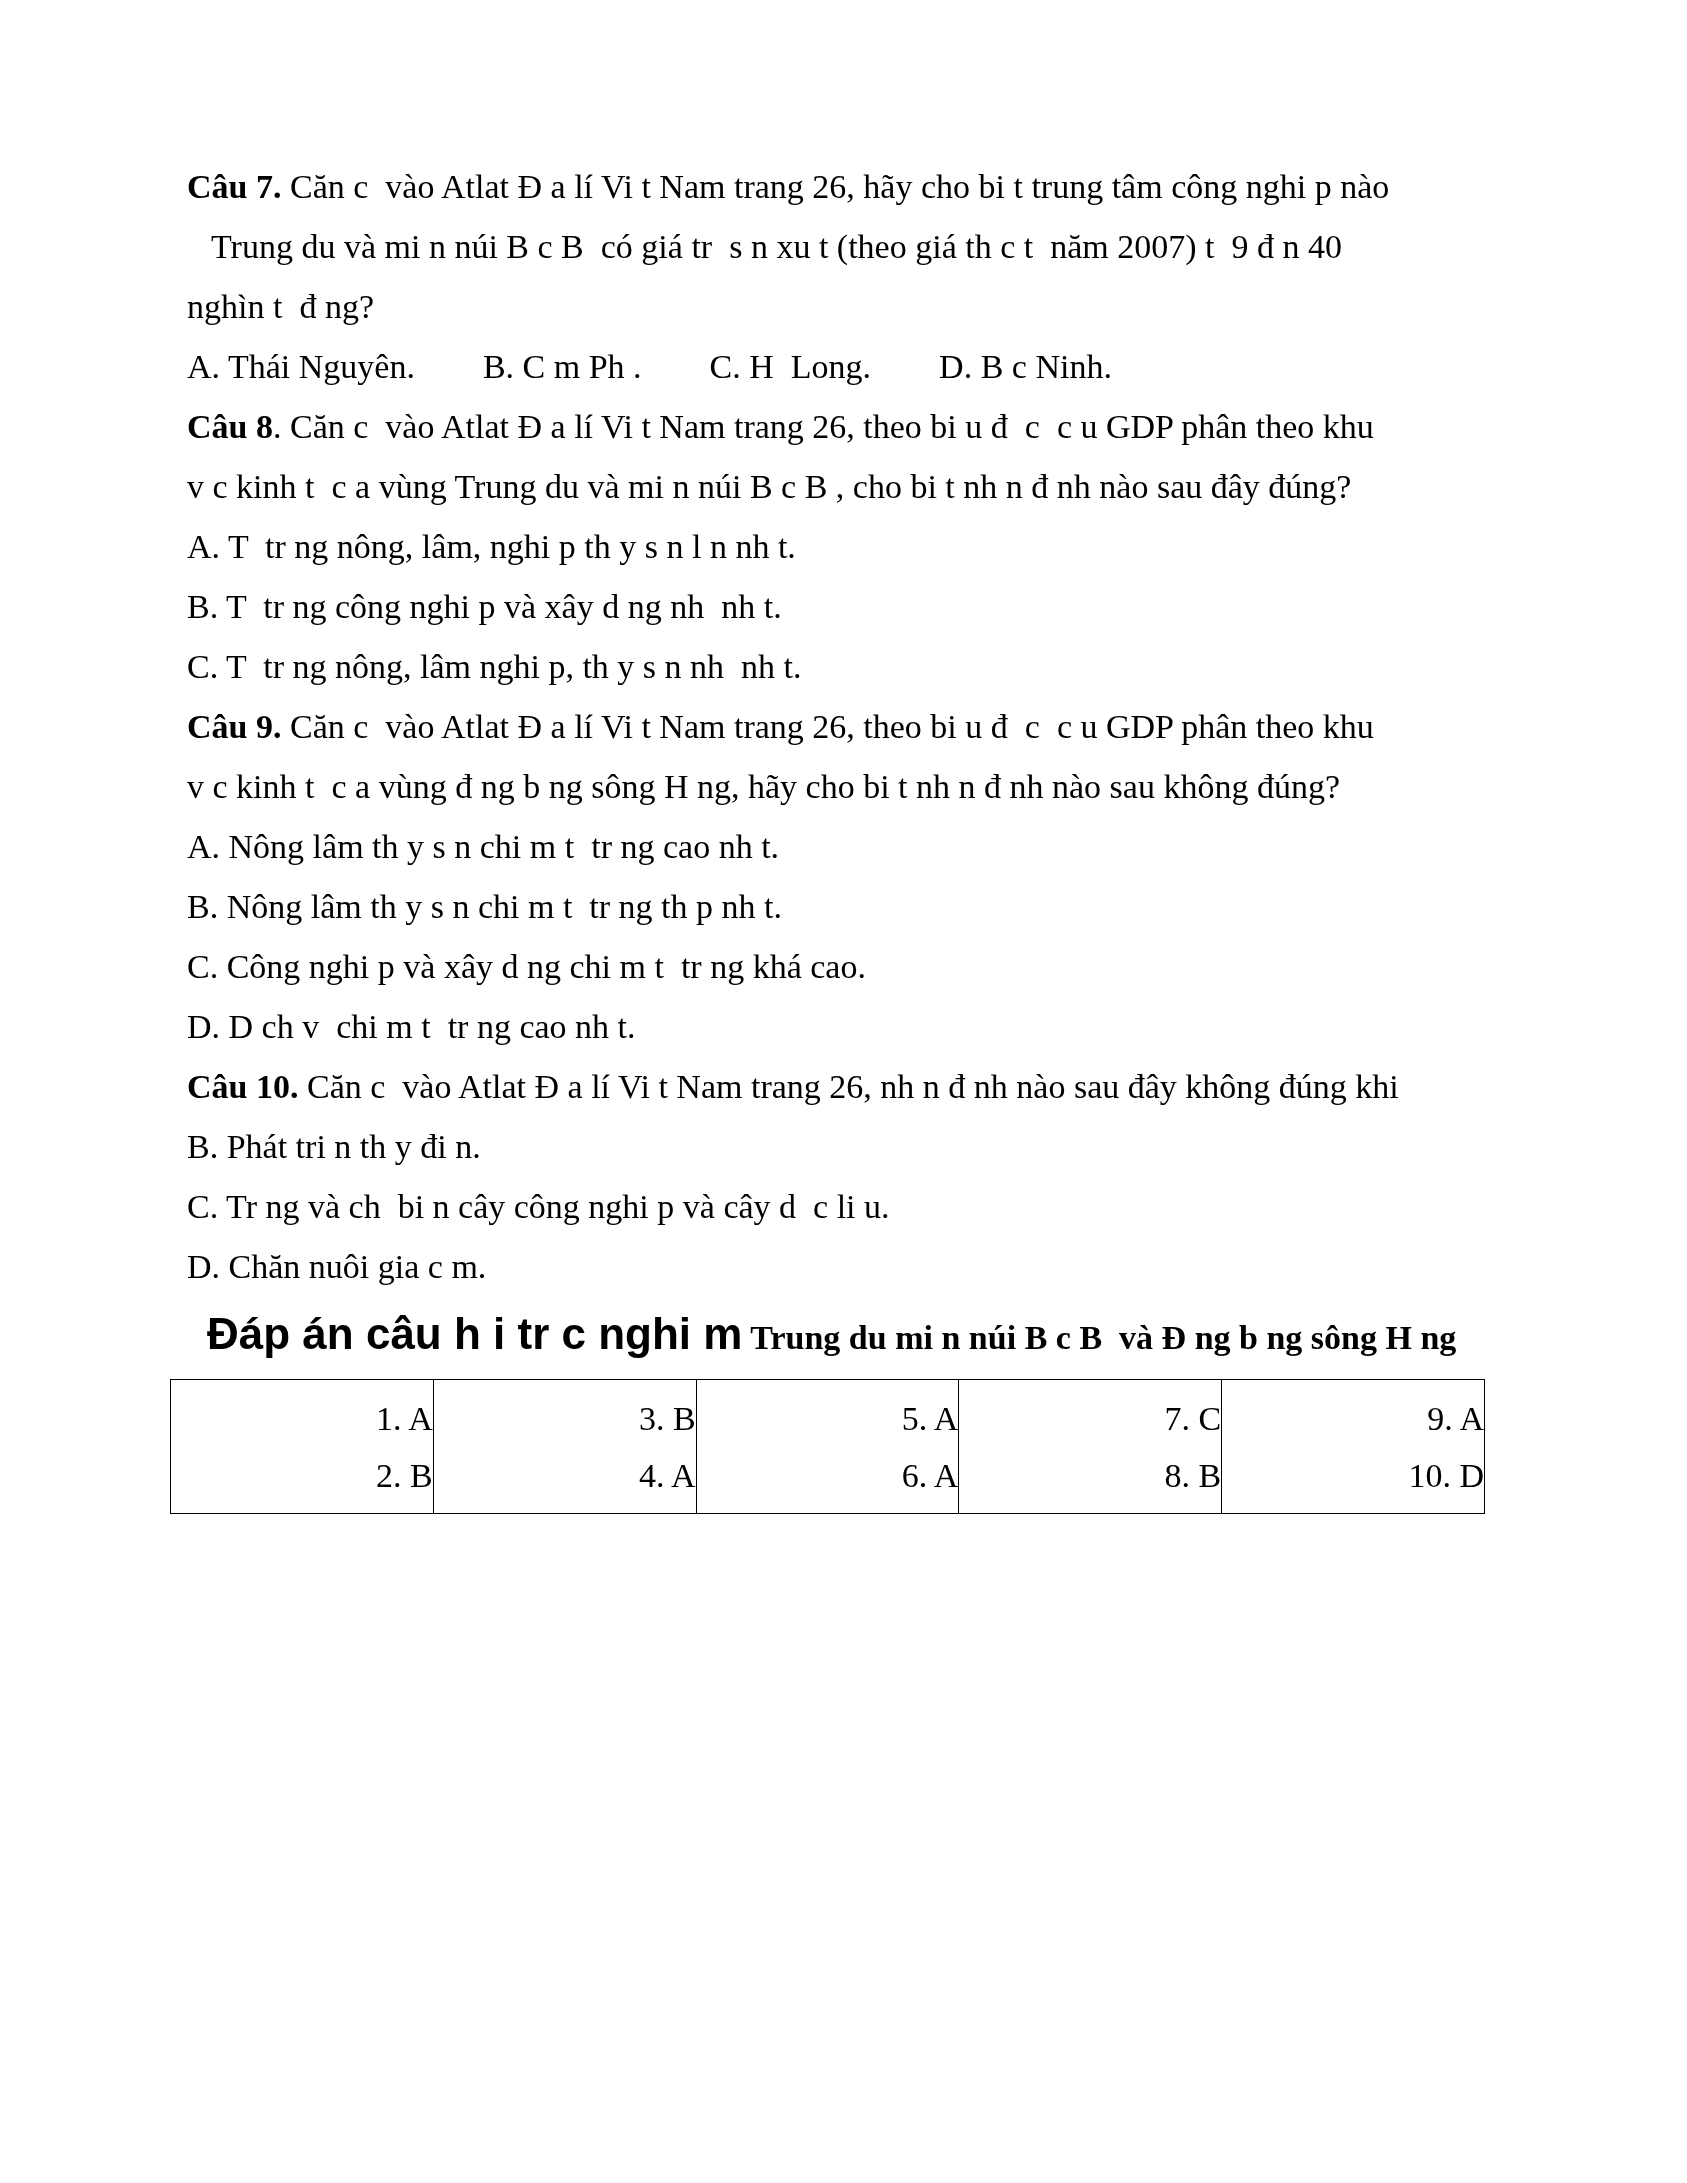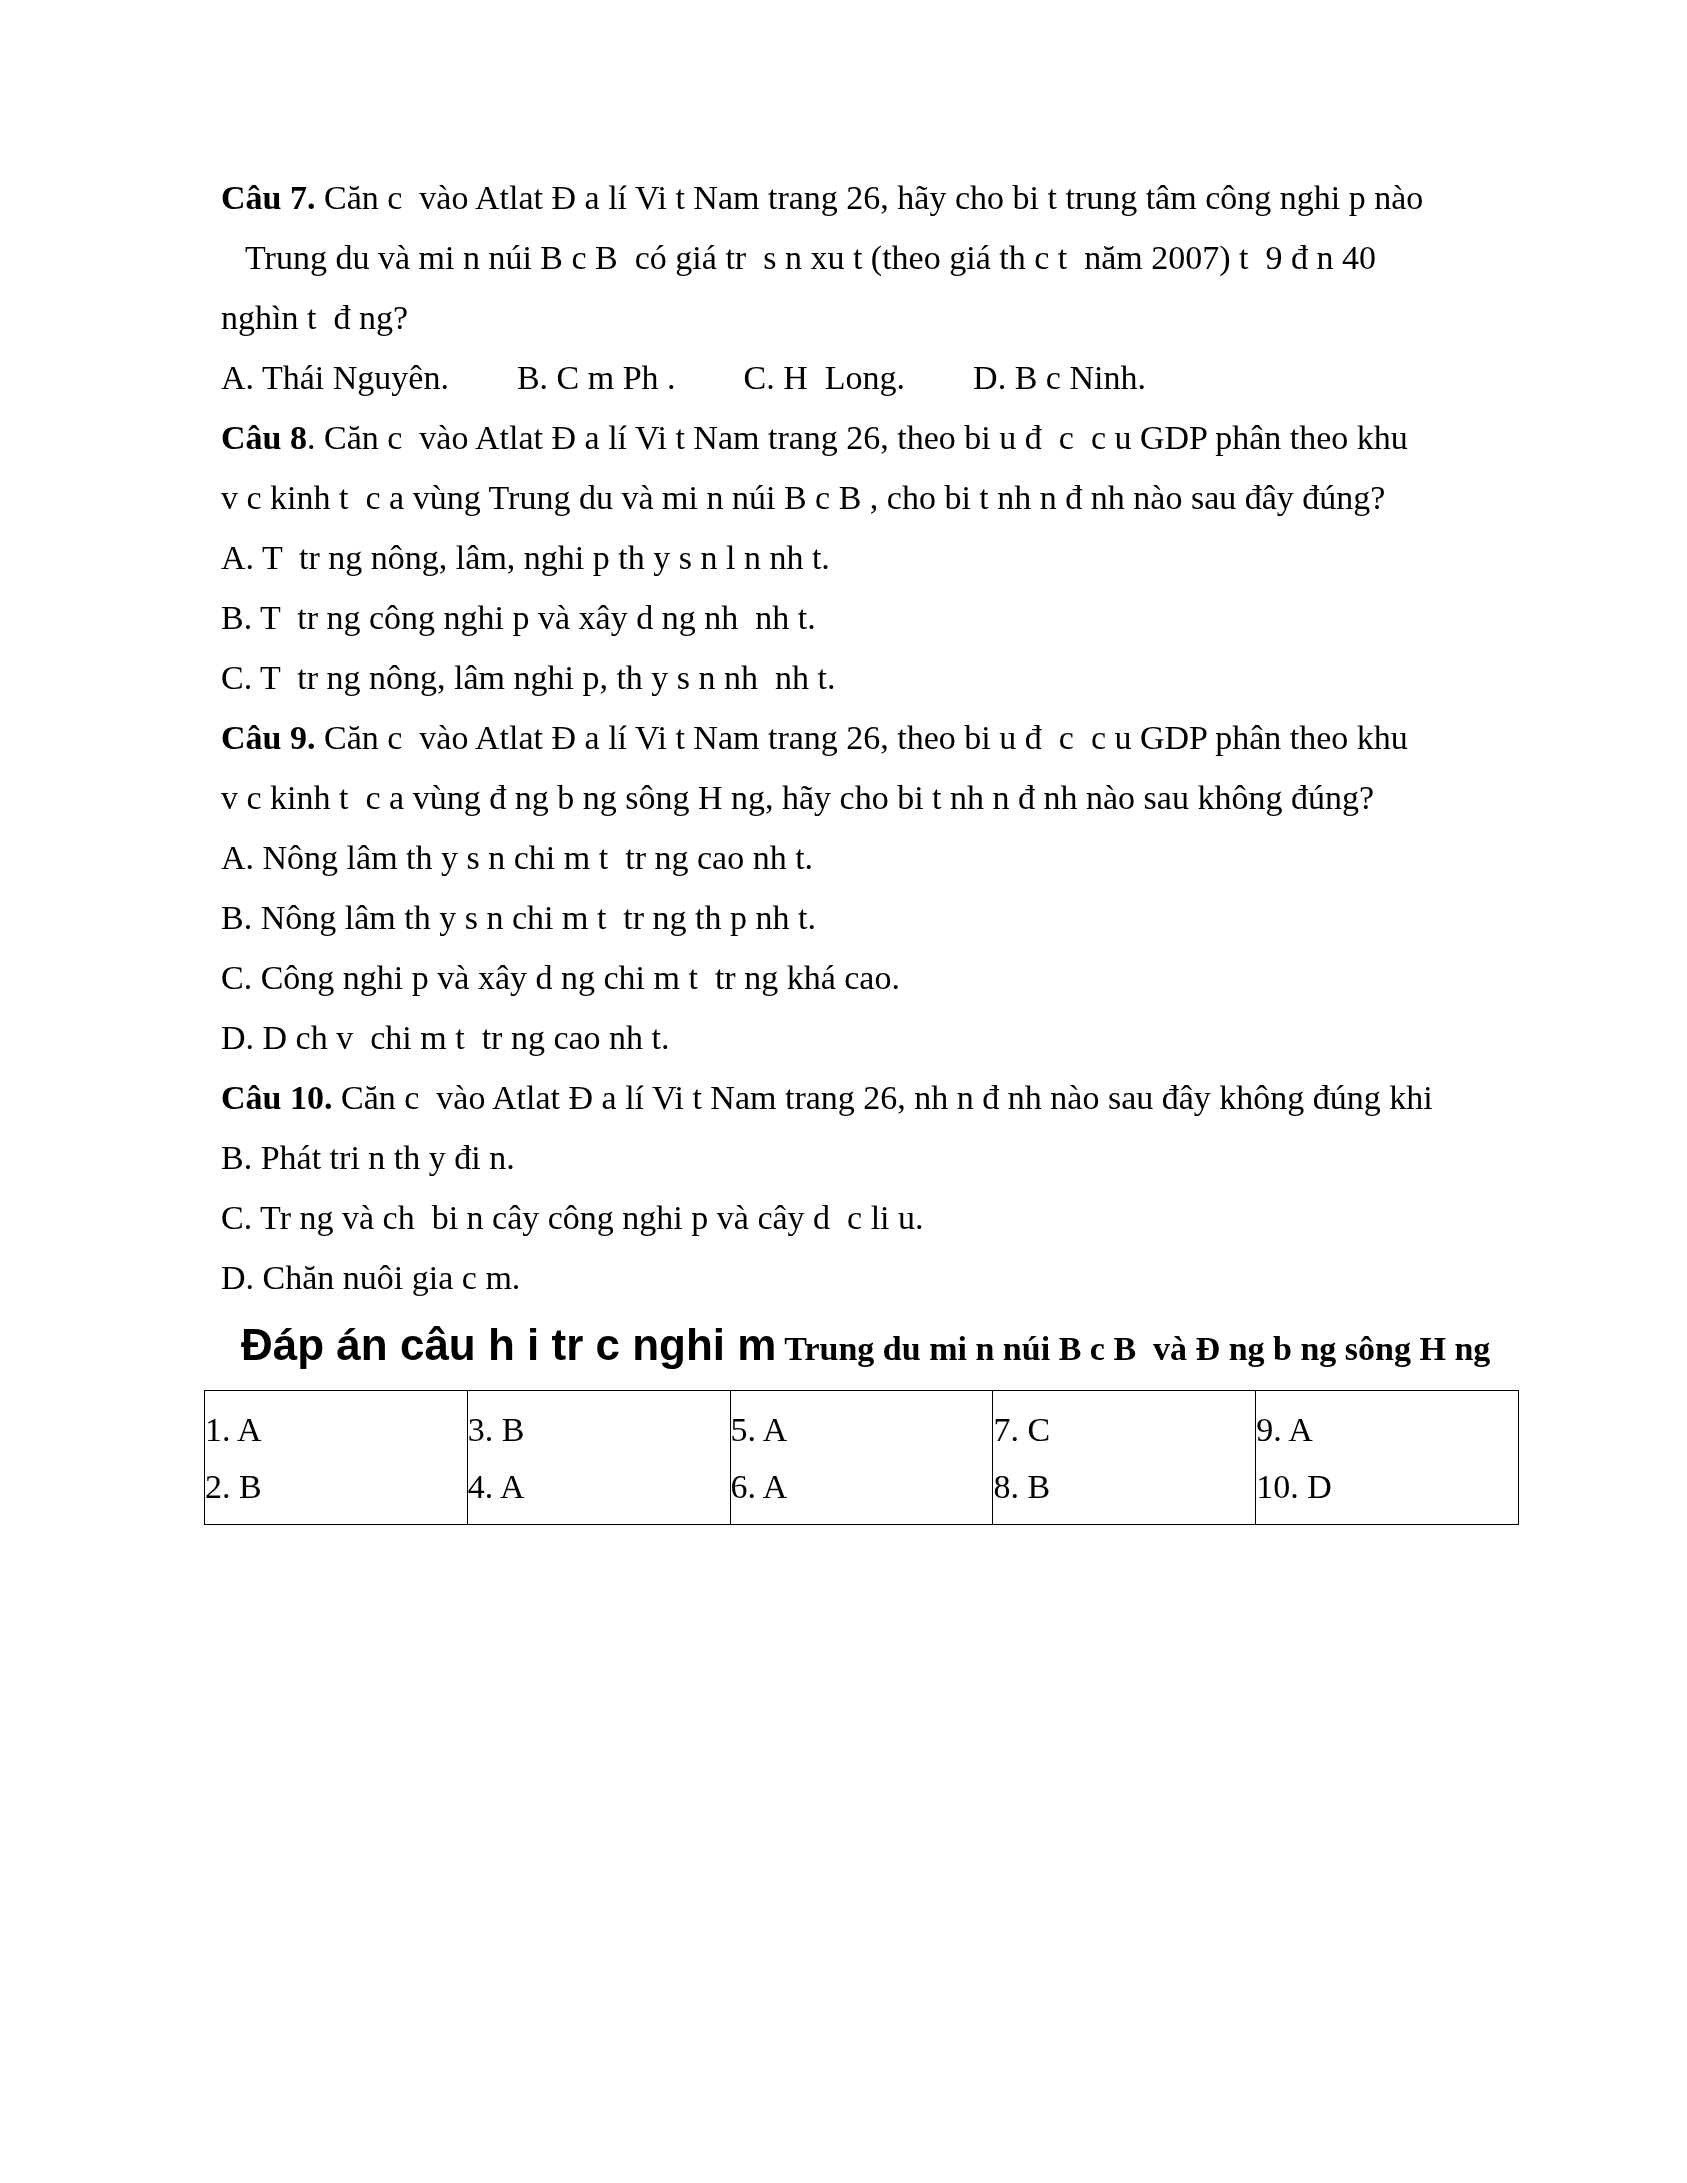--- a/index.html
+++ b/index.html
@@ -1,24 +1,23 @@
 <!DOCTYPE html>
 <html style="font-size:10.6px"><head>
 <meta charset="utf-8">
 <style>
   * { margin:0; padding:0; box-sizing:border-box; }
   html, body { width:1687px; height:2183px; background:#ffffff; overflow:hidden; }
   body { font-family:"Liberation Serif", serif; color:#000; position:relative; }
 
   .doc {
     position:absolute;
-    top:168px;
+    top:157px;
     left:187px;
     width:1320px;
-    margin-left:34px;
   }
 
   .line {
     font-size:34px;
     line-height:60px;
     white-space:pre;
     font-weight:normal;
   }
   .line b { font-weight:bold; }
   .indent { padding-left:24px; }
@@ -38,21 +37,21 @@
 
   table.answers {
     border-collapse:collapse;
     margin-top:9.3px;
     margin-left:-17px;
     width:1315px;
     table-layout:fixed;
   }
   table.answers td {
     border:1.3px solid #000;
-    text-align:left;
+    text-align:right;
     vertical-align:middle;
     padding:9.3px 0;
   }
   table.answers .ans-line {
     font-size:34px;
     line-height:57px;
     white-space:pre;
   }
 </style>
 </head>

